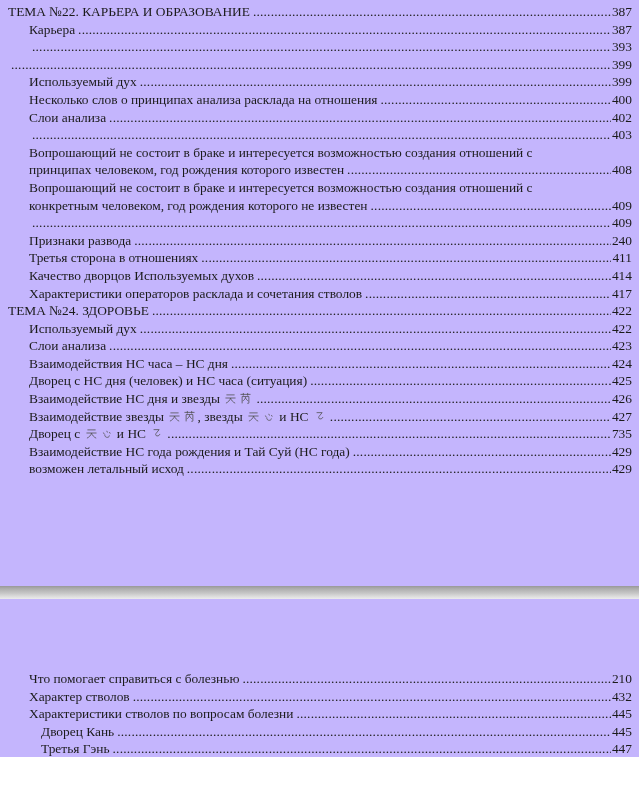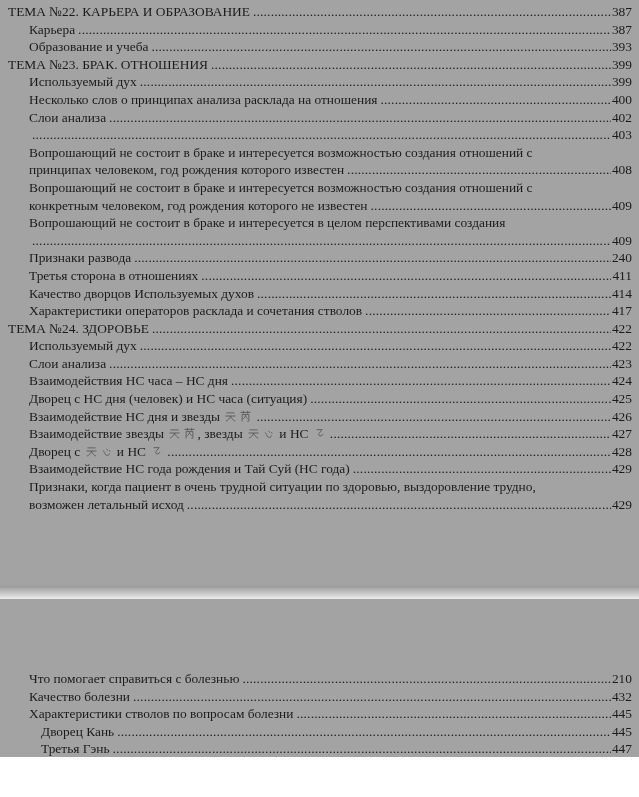--- a/index.html
+++ b/index.html
@@ -6,21 +6,21 @@
   body {
     width: 639px; height: 797px;
     overflow: hidden;
     position: relative;
     background: #ffffff;
     font-family: "Liberation Serif", "DejaVu Serif", serif;
     color: #1b1b1b;
   }
   .page {
     position: absolute; left: 0; width: 639px;
-    background: #a3a3a3;
+    background: #c4b5fd;
     box-sizing: border-box;
     overflow: hidden;
   }
   #page1 { top: 0; height: 586px; padding: 3px 7px 0 8px; }
   #page2 { top: 599px; height: 158px; padding: 71px 7px 0 8px; }
   .page-gap {
     position: absolute; top: 586px; left: 0;
     width: 639px; height: 13px;
     background: linear-gradient(180deg, #989898 0%, #ababab 18%, #c6c6c6 55%, #dedede 82%, #ebebeb 100%);
   }
@@ -69,26 +69,24 @@
       <span class="t">ТЕМА №22. КАРЬЕРА И ОБРАЗОВАНИЕ</span>
       <span class="dots">............................................................................................................................................................................................................................................................................................................</span>
       <span class="pg">387</span>
     </div>
     <div class="toc-line lvl1">
       <span class="t">Карьера</span>
       <span class="dots">............................................................................................................................................................................................................................................................................................................</span>
       <span class="pg">387</span>
     </div>
     <div class="toc-line lvl1">
-      <span class="t">Образование и учеба</span>
       <span class="dots">............................................................................................................................................................................................................................................................................................................</span>
       <span class="pg">393</span>
     </div>
     <div class="toc-line lvl0">
-      <span class="t">ТЕМА №23. БРАК. ОТНОШЕНИЯ</span>
       <span class="dots">............................................................................................................................................................................................................................................................................................................</span>
       <span class="pg">399</span>
     </div>
     <div class="toc-line lvl1">
       <span class="t">Используемый дух</span>
       <span class="dots">............................................................................................................................................................................................................................................................................................................</span>
       <span class="pg">399</span>
     </div>
     <div class="toc-line lvl1">
       <span class="t">Несколько слов о принципах анализа расклада на отношения</span>
@@ -112,23 +110,20 @@
       <span class="dots">............................................................................................................................................................................................................................................................................................................</span>
       <span class="pg">408</span>
     </div>
     <div class="toc-line lvl1">
       <span class="t">Вопрошающий не состоит в браке и интересуется возможностью создания отношений с</span>
     </div>
     <div class="toc-line lvl1">
       <span class="t">конкретным человеком, год рождения которого не известен</span>
       <span class="dots">............................................................................................................................................................................................................................................................................................................</span>
       <span class="pg">409</span>
-    </div>
-    <div class="toc-line lvl1">
-      <span class="t">Вопрошающий не состоит в браке и интересуется в целом перспективами создания</span>
     </div>
     <div class="toc-line lvl1">
       <span class="dots">............................................................................................................................................................................................................................................................................................................</span>
       <span class="pg">409</span>
     </div>
     <div class="toc-line lvl1">
       <span class="t">Признаки развода</span>
       <span class="dots">............................................................................................................................................................................................................................................................................................................</span>
       <span class="pg">240</span>
     </div>
@@ -198,45 +193,42 @@
     </div>
     <div class="toc-line lvl1">
       <span class="t">Дворец с <svg class="cjk" viewBox="0 0 100 100">
           <path d="M16 24 H84 M8 50 H92 M50 50 C47 68 30 85 12 93 M50 50 C55 68 71 85 89 93"></path>
         </svg><svg class="cjk" viewBox="0 0 100 100">
           <path d="M24 46 L31 60 M36 62 C34 78 44 88 60 86 C70 84 75 77 74 70 M52 32 L58 46 M74 42 L81 55"></path>
         </svg> и НС <svg class="cjk" viewBox="0 0 100 100">
           <path d="M26 22 H72 L46 54 C40 63 43 73 54 74 C66 76 75 70 78 58"></path>
         </svg></span>
       <span class="dots">............................................................................................................................................................................................................................................................................................................</span>
-      <span class="pg">428</span>
+      <span class="pg">735</span>
     </div>
     <div class="toc-line lvl1">
       <span class="t">Взаимодействие НС года рождения и Тай Суй (НС года)</span>
       <span class="dots">............................................................................................................................................................................................................................................................................................................</span>
       <span class="pg">429</span>
-    </div>
-    <div class="toc-line lvl1">
-      <span class="t">Признаки, когда пациент в очень трудной ситуации по здоровью, выздоровление трудно,</span>
     </div>
     <div class="toc-line lvl1">
       <span class="t">возможен летальный исход</span>
       <span class="dots">............................................................................................................................................................................................................................................................................................................</span>
       <span class="pg">429</span>
     </div>
   </div>
 <div class="page-gap"></div>
 <div class="page" id="page2">
     <div class="toc-line lvl1">
       <span class="t">Что помогает справиться с болезнью</span>
       <span class="dots">............................................................................................................................................................................................................................................................................................................</span>
       <span class="pg">210</span>
     </div>
     <div class="toc-line lvl1">
-      <span class="t">Качество болезни</span>
+      <span class="t">Характер стволов</span>
       <span class="dots">............................................................................................................................................................................................................................................................................................................</span>
       <span class="pg">432</span>
     </div>
     <div class="toc-line lvl1">
       <span class="t">Характеристики стволов по вопросам болезни</span>
       <span class="dots">............................................................................................................................................................................................................................................................................................................</span>
       <span class="pg">445</span>
     </div>
     <div class="toc-line lvl2">
       <span class="t">Дворец Кань</span>

